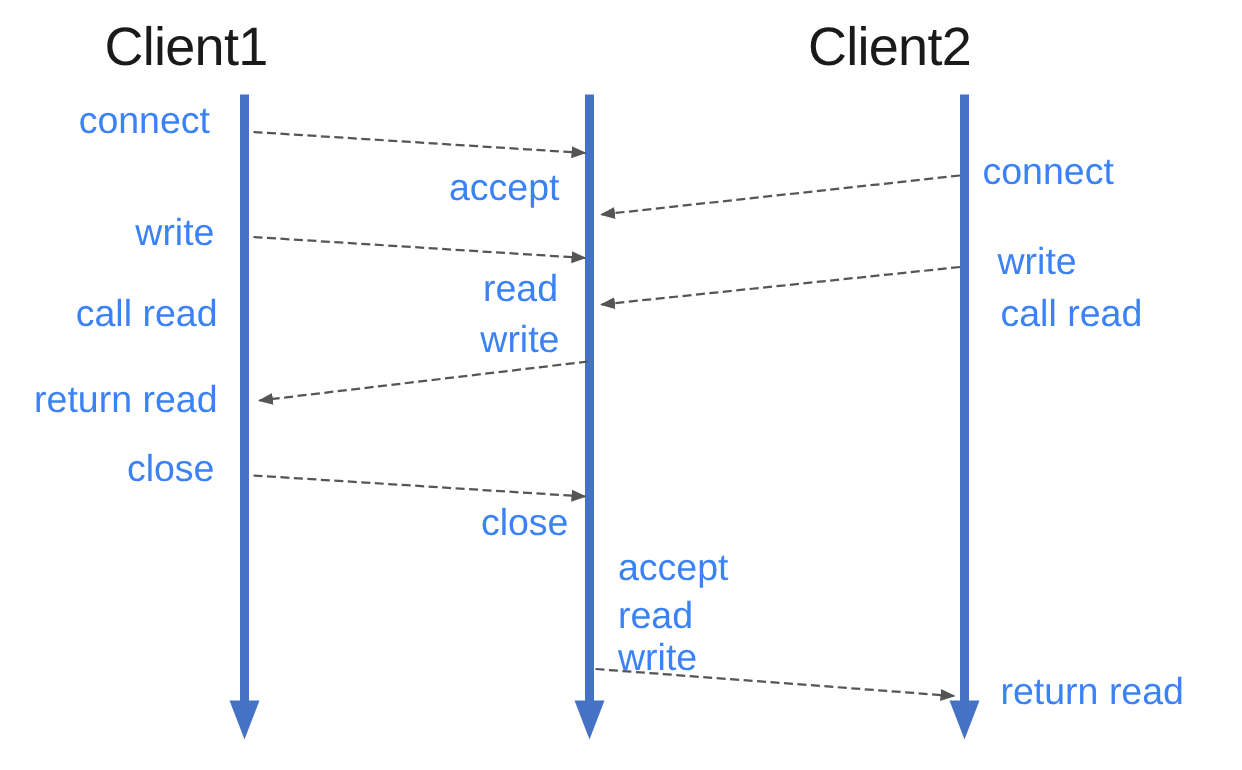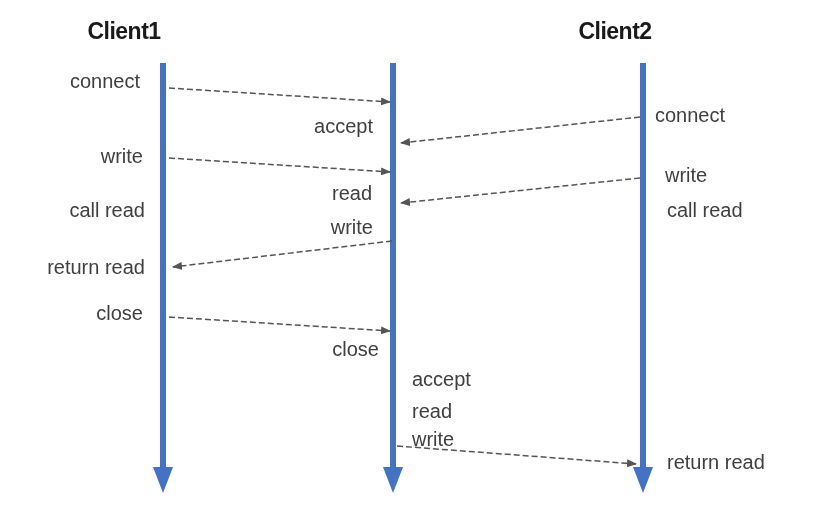--- a/index.html
+++ b/index.html
@@ -18,30 +18,30 @@
   .diagram-svg {
     position: absolute;
     left: 0;
     top: 0;
     width: 828px;
     height: 513px;
   }
   .actor-title {
     position: absolute;
     transform: translate(-50%, -50%);
-    font-size: 23px;
-    font-weight: 700;
+    font-size: 36px;
+    font-weight: 400;
     color: #1a1a1a;
     white-space: nowrap;
     letter-spacing: -0.5px;
   }
   .msg-label {
     position: absolute;
-    font-size: 20px;
-    color: #404040;
+    font-size: 25px;
+    color: #3b82f6;
     white-space: nowrap;
     line-height: 1;
   }
   .msg-label.align-right { transform: translate(-100%, -50%); }
   .msg-label.align-left  { transform: translate(0, -50%); }
 </style>
 </head>
 <body>
 
 <div class="canvas">
@@ -64,21 +64,21 @@
         <line x1="640" y1="117" x2="401" y2="143" stroke="#555555" stroke-width="1.5" stroke-dasharray="6 3" marker-end="url(#msg-arrowhead)"></line>
         <line x1="169" y1="158" x2="390" y2="172" stroke="#555555" stroke-width="1.5" stroke-dasharray="6 3" marker-end="url(#msg-arrowhead)"></line>
         <line x1="640" y1="178" x2="401" y2="203" stroke="#555555" stroke-width="1.5" stroke-dasharray="6 3" marker-end="url(#msg-arrowhead)"></line>
         <line x1="392" y1="241" x2="173" y2="267" stroke="#555555" stroke-width="1.5" stroke-dasharray="6 3" marker-end="url(#msg-arrowhead)"></line>
         <line x1="169" y1="317" x2="390" y2="331" stroke="#555555" stroke-width="1.5" stroke-dasharray="6 3" marker-end="url(#msg-arrowhead)"></line>
         <line x1="397" y1="446" x2="636" y2="464" stroke="#555555" stroke-width="1.5" stroke-dasharray="6 3" marker-end="url(#msg-arrowhead)"></line>
       </g>
   </svg>
 
   <div class="actor-title" id="title-0" style="left: 124px; top: 31px;">Client1</div>
-  <div class="actor-title" id="title-2" style="left: 615px; top: 31px;">Client2</div>
+  <div class="actor-title" id="title-2" style="left: 593px; top: 31px;">Client2</div>
 
   <div id="labels-layer">
       <div class="msg-label align-right" style="left: 140px; top: 81px;">connect</div>
       <div class="msg-label align-right" style="left: 143px; top: 156px;">write</div>
       <div class="msg-label align-right" style="left: 145px; top: 210px;">call read</div>
       <div class="msg-label align-right" style="left: 145px; top: 267px;">return read</div>
       <div class="msg-label align-right" style="left: 143px; top: 313px;">close</div>
       <div class="msg-label align-right" style="left: 373px; top: 126px;">accept</div>
       <div class="msg-label align-right" style="left: 372px; top: 193px;">read</div>
       <div class="msg-label align-right" style="left: 373px; top: 227px;">write</div>

